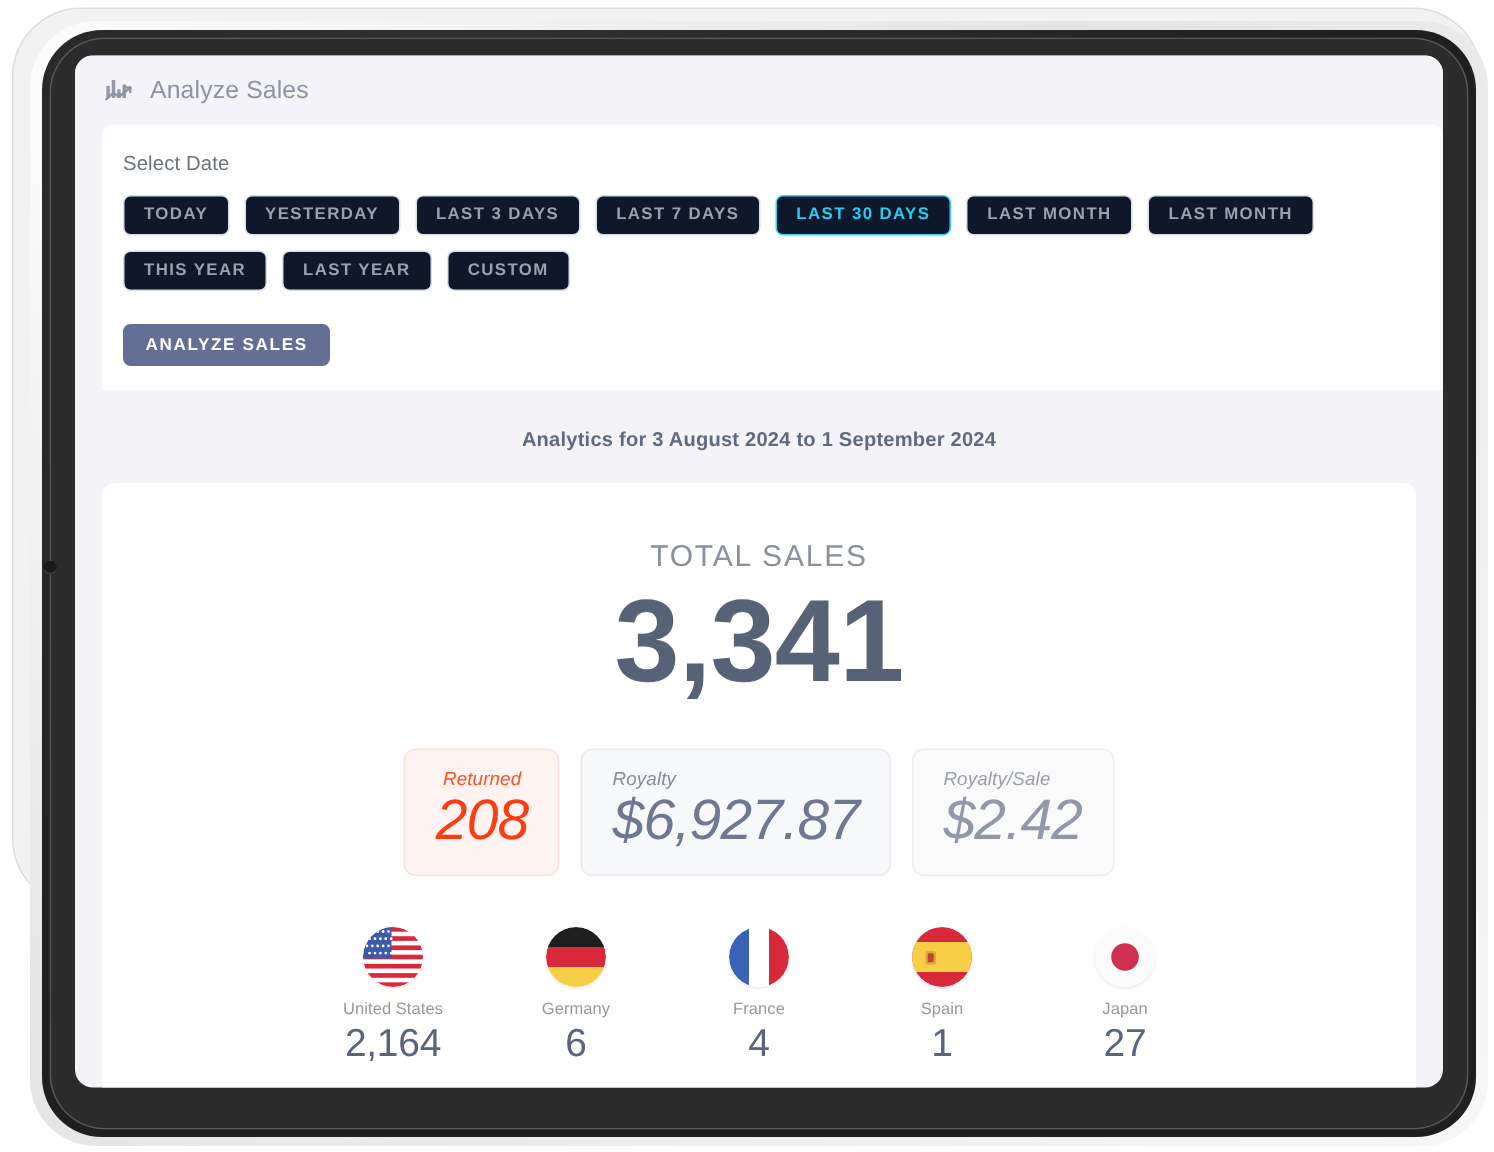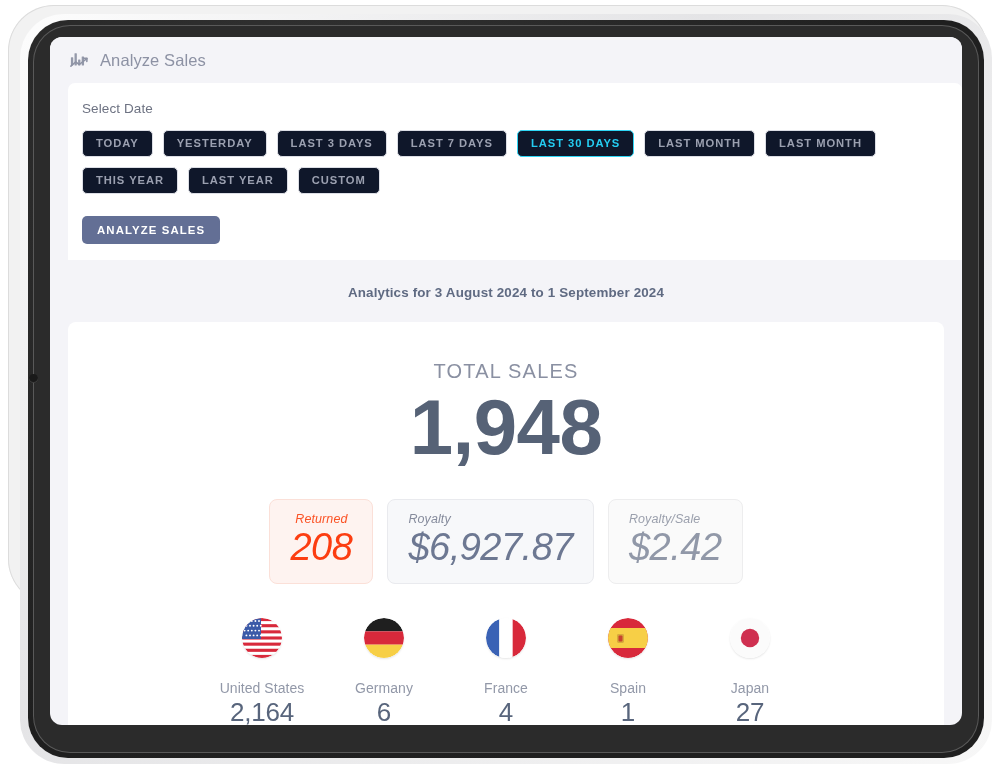--- a/index.html
+++ b/index.html
@@ -250,23 +250,23 @@
   }
   .flag {
     width: 40px;
     height: 40px;
     border-radius: 50%;
     overflow: hidden;
     display: block;
     box-shadow: 0 1px 2px rgba(0,0,0,0.10);
   }
   .c-name {
-    font-size: 14px;
+    font-size: 11px;
     color: #9298a8;
-    margin-top: 22px;
+    margin-top: 9px;
     white-space: nowrap;
     letter-spacing: 0.05px;
   }
   .c-value {
     font-size: 26px;
     color: #58657c;
     margin-top: 1px;
     letter-spacing: -0.2px;
   }
 </style>
@@ -311,21 +311,21 @@
         </div>
       <div class="analyze-row">
         <button class="analyze-btn">ANALYZE SALES</button>
       </div>
     </div>
 
     <div class="range-title">Analytics for 3 August 2024 to 1 September 2024</div>
 
     <div class="results-card">
       <div class="total-label">TOTAL SALES</div>
-      <div class="total-value">1,948</div>
+      <div class="total-value">3,341</div>
 
       <div class="metrics" id="metrics-row">
           <div class="metric returned">
             <div class="m-label">Returned</div>
             <div class="m-value">208</div>
           </div>
           <div class="metric royalty">
             <div class="m-label">Royalty</div>
             <div class="m-value">$6,927.87</div>
           </div>

